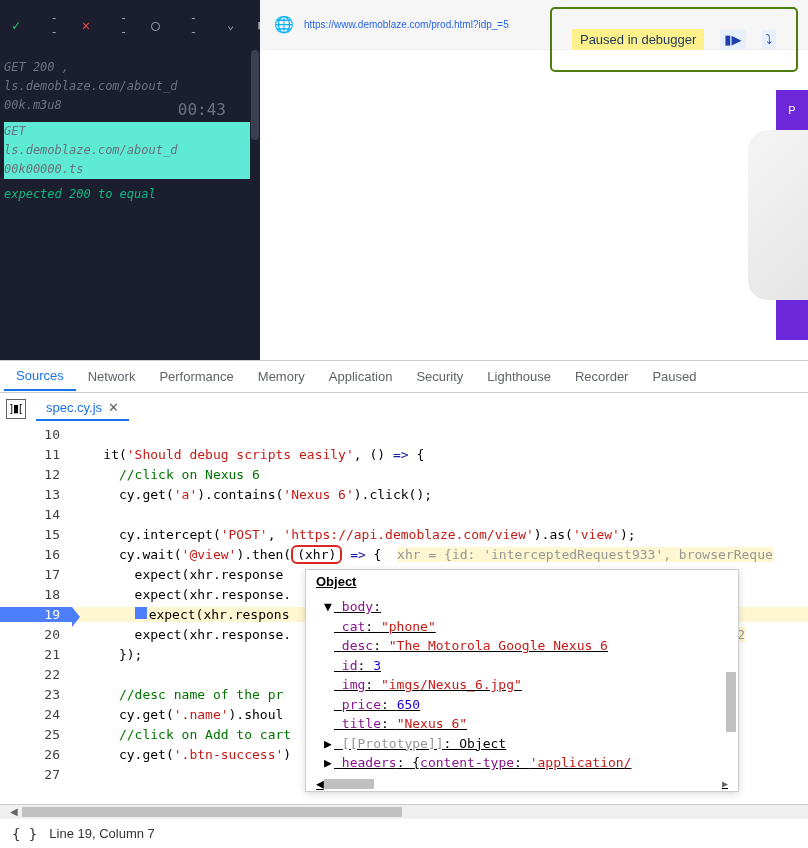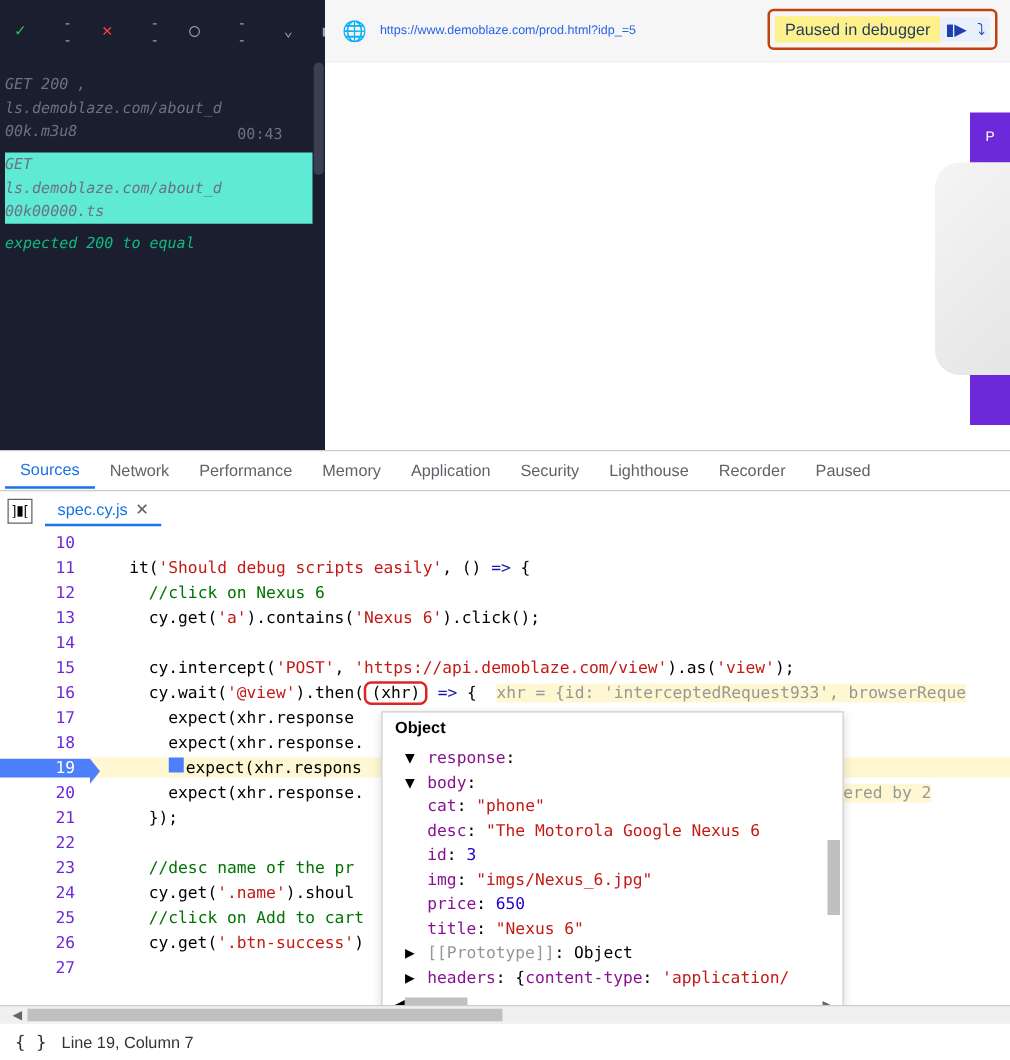--- a/index.html
+++ b/index.html
@@ -7,69 +7,69 @@
 
 
 .top-container { display: flex; height: 360px; }
 .cypress-panel { width: 260px; background: #1a1e2e; color: #6b7280; font-family: Menlo, Consolas, monospace; font-size: 12px; position: relative; }
 .cypress-toolbar { height: 50px; display: flex; align-items: center; padding: 0 12px; gap: 24px; color: #6b7280; }
 .cypress-toolbar .ok { color: #22c55e; font-size: 14px; }
 .cypress-toolbar .err { color: #ef4444; font-size: 14px; }
 .cypress-toolbar .spin { color: #9ca3af; font-size: 14px; }
 .cypress-toolbar .chev { color: #9ca3af; margin-left: 6px; }
 .cypress-toolbar .stop { color: #9ca3af; }
-.timer { position: absolute; top: 100px; right: 34px; color: #6b7280; font-size: 12px; }
+.timer { position: absolute; top: 100px; right: 34px; color: #6b7280; font-size: 16px; }
 .log-area { padding: 8px 4px; line-height: 1.6; font-style: italic; }
 .log-block { margin-bottom: 6px; }
 .log-block.highlighted { background: #5eead4; }
 .log-green { color: #10b981; }
 .log-num { color: #10b981; }
 .log-grey { color: #6b7280; }
 .scrollbar-v { position: absolute; right: 0; top: 50px; bottom: 0; width: 10px; background: #1a1e2e; }
 .scrollbar-thumb { width: 8px; height: 90px; background: #3a4052; border-radius: 4px; margin: 0 auto; }
 
 .browser-preview { flex: 1; background: #fff; position: relative; }
 .addr-bar { height: 50px; display: flex; align-items: center; padding: 0 14px; gap: 10px; background: #f6f6f6; border-bottom: 1px solid #eee; }
 .globe { color: #9ca3af; font-size: 16px; }
 .url-text { color: #2563eb; font-size: 10px; font-family: inherit; }
-.debugger-badge { position: absolute; top: 7px; right: 10px; display: flex; align-items: center; gap: 0; border: 2px solid #c2410c; border-radius: 5px; padding: 4px; z-index: 5; }
+.debugger-badge { position: absolute; top: 7px; right: 10px; display: flex; align-items: center; gap: 16px; border: 2px solid #4d7c0f; border-radius: 5px; padding: 20px; z-index: 5; }
 .dbg-label { background: #fef08a; color: #1e3a5f; font-size: 13px; padding: 3px 8px; }
 .dbg-btn { background: #e8f0fe; padding: 2px 4px; font-size: 13px; color: #1e40af; }
 .side-purple { position: absolute; right: 0; top: 90px; width: 32px; height: 40px; background: #6d28d9; color: #fff; font-size: 11px; display: flex; align-items: center; justify-content: center; }
 .side-purple2 { position: absolute; right: 0; top: 300px; width: 32px; height: 40px; background: #6d28d9; }
 .prod-img { position: absolute; right: 0; top: 130px; width: 60px; height: 170px; background: linear-gradient(135deg, #f5f5f5, #e5e5e5); border-radius: 20px 0 0 20px; }
 
 
 .devtools-tabs { display: flex; border-top: 1px solid #ccc; height: 32px; align-items: center; padding-left: 4px; gap: 0; background: #fff; font-size: 13px; color: #5f6368; }
 .dt-tab { padding: 6px 12px; cursor: pointer; }
 .dt-tab.active { color: #1a73e8; border-bottom: 2px solid #1a73e8; }
 
 
 .file-tabbar { display: flex; align-items: center; height: 32px; border-top: 1px solid #ccc; padding-left: 6px; background: #fff; }
 .sources-icon { width: 20px; height: 20px; display: flex; align-items: center; justify-content: center; border: 1px solid #5f6368; font-size: 11px; margin-right: 10px; }
 .file-tab { display: flex; align-items: center; gap: 6px; padding: 4px 10px; color: #1a73e8; border-bottom: 2px solid #1a73e8; font-size: 13px; }
 .file-close { color: #5f6368; font-size: 13px; }
 
 
 .editor { position: relative; font-family: Menlo, Consolas, monospace; font-size: 13px; background: #fff; height: 380px; overflow: hidden; }
 .line { display: flex; height: 20px; align-items: center; white-space: pre; }
-.gutter { width: 72px; text-align: right; padding-right: 12px; color: #6d28d9; }
+.gutter { width: 72px; text-align: right; padding-right: 12px; color: #404040; }
 .code { flex: 1; }
 .line.exec .gutter { background: #4d7ffc; color: #fff; position: relative; }
 .line.exec .gutter::after { content: ''; position: absolute; right: -8px; top: 0; border-left: 8px solid #4d7ffc; border-top: 10px solid transparent; border-bottom: 10px solid transparent; }
 .line.exec .code { background: #fff7d1; }
 .tok-key { color: #1a1aa6; }
 .tok-str { color: #c41a16; }
 .tok-com { color: #007400; }
 .xhr-mark { border: 2px solid #dc2626; border-radius: 6px; padding: 0 4px; }
 .hint-code { background: #fff7d1; color: #969896; }
 .pause-marker { display: inline-block; width: 12px; height: 12px; background: #4d7ffc; margin-right: 2px; }
 
 
-.obj-popup { position: absolute; left: 305px; top: 145px; width: 370px; background: #fff; border: 1px solid #ccc; box-shadow: 0 2px 8px rgba(0,0,0,0.15); font-family: Menlo, Consolas, monospace; font-size: 13px; z-index: 10; }
+.obj-popup { position: absolute; left: 305px; top: 145px; width: 434px; background: #fff; border: 1px solid #ccc; box-shadow: 0 2px 8px rgba(0,0,0,0.15); font-family: Menlo, Consolas, monospace; font-size: 13px; z-index: 10; text-decoration: underline; }
 .obj-header { padding: 4px 10px; font-weight: bold; font-family: -apple-system, sans-serif; }
 .obj-body { padding: 4px 6px 4px 18px; line-height: 1.5; position: relative; }
 .obj-row { white-space: nowrap; overflow: hidden; }
 .obj-prop { color: #881391; }
 .obj-val-str { color: #c41a16; }
 .obj-val-num { color: #1c00cf; }
 .obj-grey { color: #969696; }
 .tri { display: inline-block; width: 10px; }
 .obj-scroll-v { position: absolute; right: 0; top: 40px; width: 14px; height: 200px; }
 .obj-scroll-v .thumb { width: 10px; height: 60px; background: #c0c0c0; margin: 62px auto 0; }
@@ -173,21 +173,20 @@
     <div class="line"><div class="gutter">21</div><div class="code">      });</div></div>
     <div class="line"><div class="gutter">22</div><div class="code"></div></div>
     <div class="line"><div class="gutter">23</div><div class="code">      <span class="tok-com">//desc name of the pr</span></div></div>
     <div class="line"><div class="gutter">24</div><div class="code">      cy.get(<span class="tok-str">'.name'</span>).shoul</div></div>
     <div class="line"><div class="gutter">25</div><div class="code">      <span class="tok-com">//click on Add to cart</span></div></div>
     <div class="line"><div class="gutter">26</div><div class="code">      cy.get(<span class="tok-str">'.btn-success'</span>)</div></div>
     <div class="line"><div class="gutter">27</div><div class="code">      </div></div>
     <div class="obj-popup">
       <div class="obj-header">Object</div>
       <div class="obj-body">
-        <div class="obj-row"><span class="tri">▼</span> <span class="obj-prop">response</span>:</div>
         <div class="obj-row">  <span class="tri">▼</span> <span class="obj-prop">body</span>:</div>
         <div class="obj-row">    <span class="tri"></span> <span class="obj-prop">cat</span>: <span class="obj-val-str">"phone"</span></div>
         <div class="obj-row">    <span class="tri"></span> <span class="obj-prop">desc</span>: <span class="obj-val-str">"The Motorola Google Nexus 6</span></div>
         <div class="obj-row">    <span class="tri"></span> <span class="obj-prop">id</span>: <span class="obj-val-num">3</span></div>
         <div class="obj-row">    <span class="tri"></span> <span class="obj-prop">img</span>: <span class="obj-val-str">"imgs/Nexus_6.jpg"</span></div>
         <div class="obj-row">    <span class="tri"></span> <span class="obj-prop">price</span>: <span class="obj-val-num">650</span></div>
         <div class="obj-row">    <span class="tri"></span> <span class="obj-prop">title</span>: <span class="obj-val-str">"Nexus 6"</span></div>
         <div class="obj-row">  <span class="tri">▶</span> <span class="obj-grey">[[Prototype]]</span>: Object</div>
         <div class="obj-row">  <span class="tri">▶</span> <span class="obj-prop">headers</span>: {<span class="obj-prop">content-type</span>: <span class="obj-val-str">'application/</span></div>
       </div>

